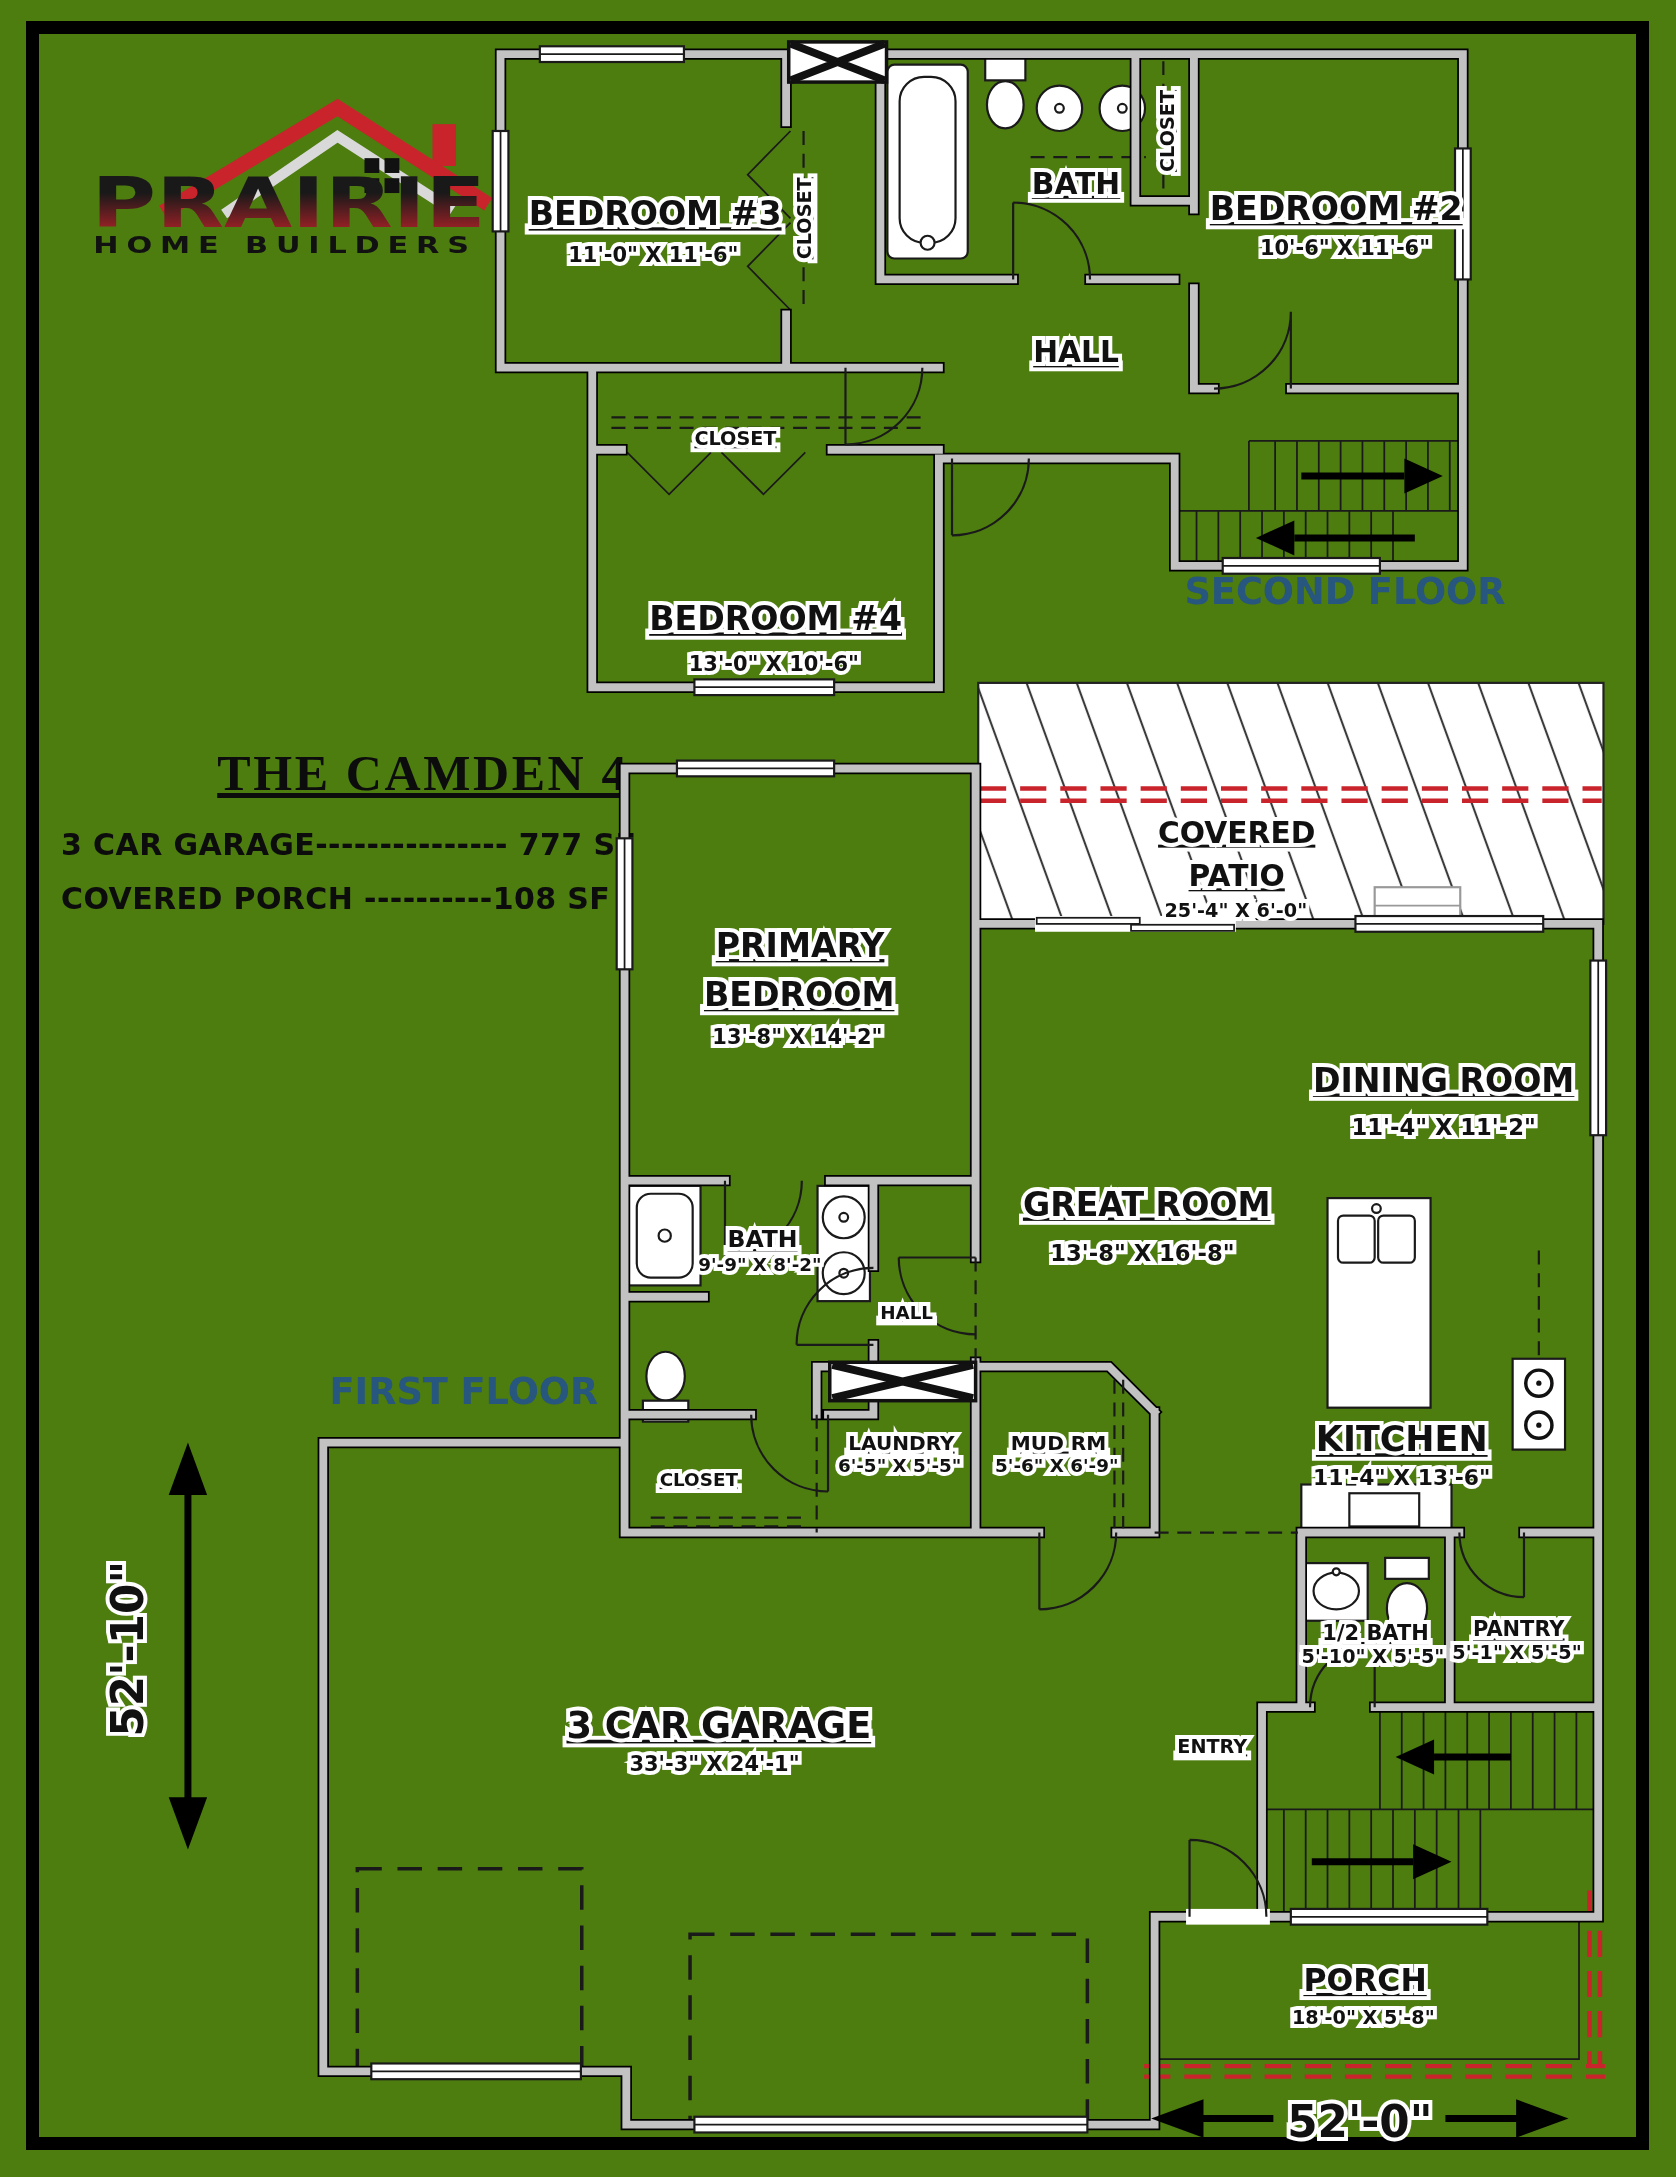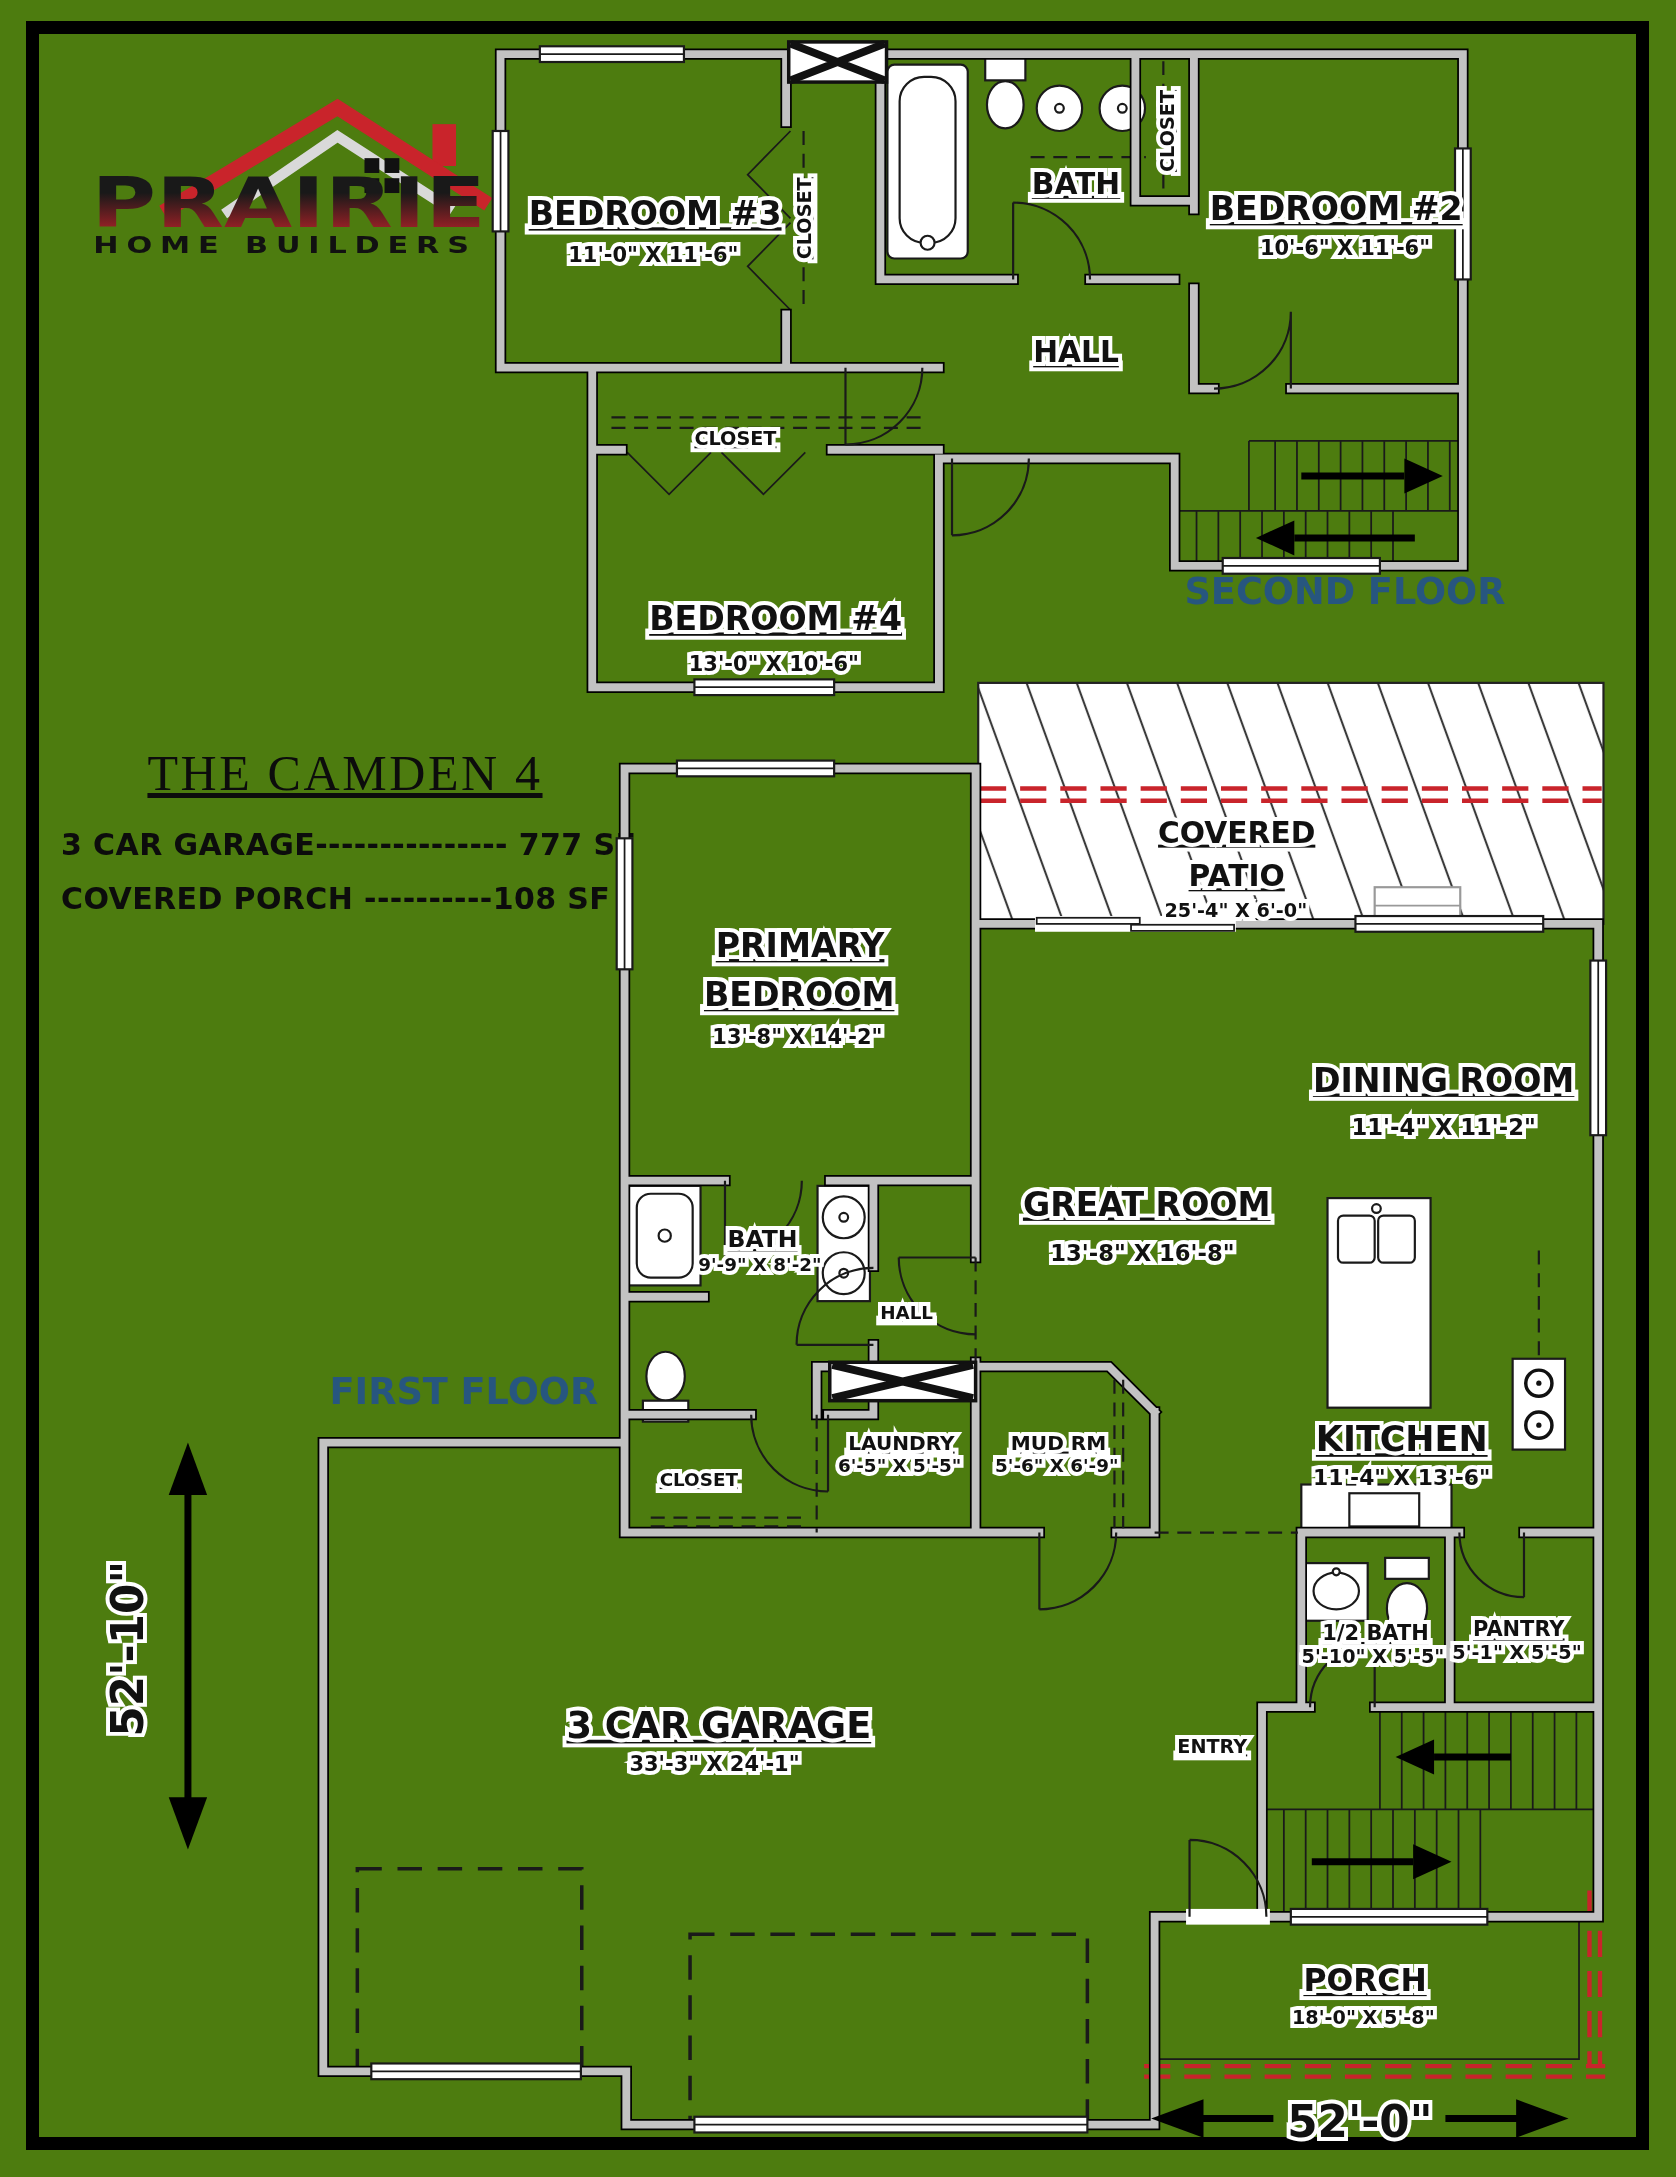--- a/index.html
+++ b/index.html
@@ -1,22 +1,22 @@
 <!DOCTYPE html>
 <html style="font-size:14px"><head>
 <meta charset="utf-8">
 <style>
   html,body{margin:0;padding:0;background:#888;}
   .page{position:relative;width:1677px;height:2177px;background:#4d7c0f;overflow:hidden;
         font-family:"DejaVu Sans",sans-serif;}
   .frame{position:absolute;left:26px;top:21px;width:1597px;height:2103px;border:13px solid #000;}
   .logo{position:absolute;left:84px;top:98px;}
   .titleblock{position:absolute;left:61px;top:744px;width:568px;}
-  .plan-title{margin:0;text-align:center;font-family:"Liberation Serif","DejaVu Serif",serif;
-      font-weight:normal;font-size:50px;letter-spacing:2.6px;color:#0c0c0c;text-decoration:underline;}
+  .plan-title{margin:0;text-align:right;font-family:"Liberation Serif","DejaVu Serif",serif;
+      font-weight:bold;font-size:50px;letter-spacing:2.6px;color:#0c0c0c;text-decoration:underline;}
   .stats{margin-top:15.7px;}
   .stats div{font-size:30px;font-weight:bold;color:#0c0c0c;line-height:54px;white-space:pre;letter-spacing:0.4px;}
   svg.plan{position:absolute;left:0;top:0;}
   svg.plan text{font-family:"DejaVu Sans",sans-serif;font-weight:bold;fill:#111;text-anchor:middle;
       paint-order:stroke;stroke:#fff;stroke-width:9px;}
   svg.plan text.u{text-decoration:underline;}
   svg.plan text.blue{fill:#27567f;stroke-width:0;}
   .wb{stroke:#000;stroke-width:13;fill:none;stroke-linecap:square;}
   .wg{stroke:#c2c2c2;stroke-width:9;fill:none;stroke-linecap:square;}
   .tn{stroke:#1a1a1a;stroke-width:2;fill:none;}

